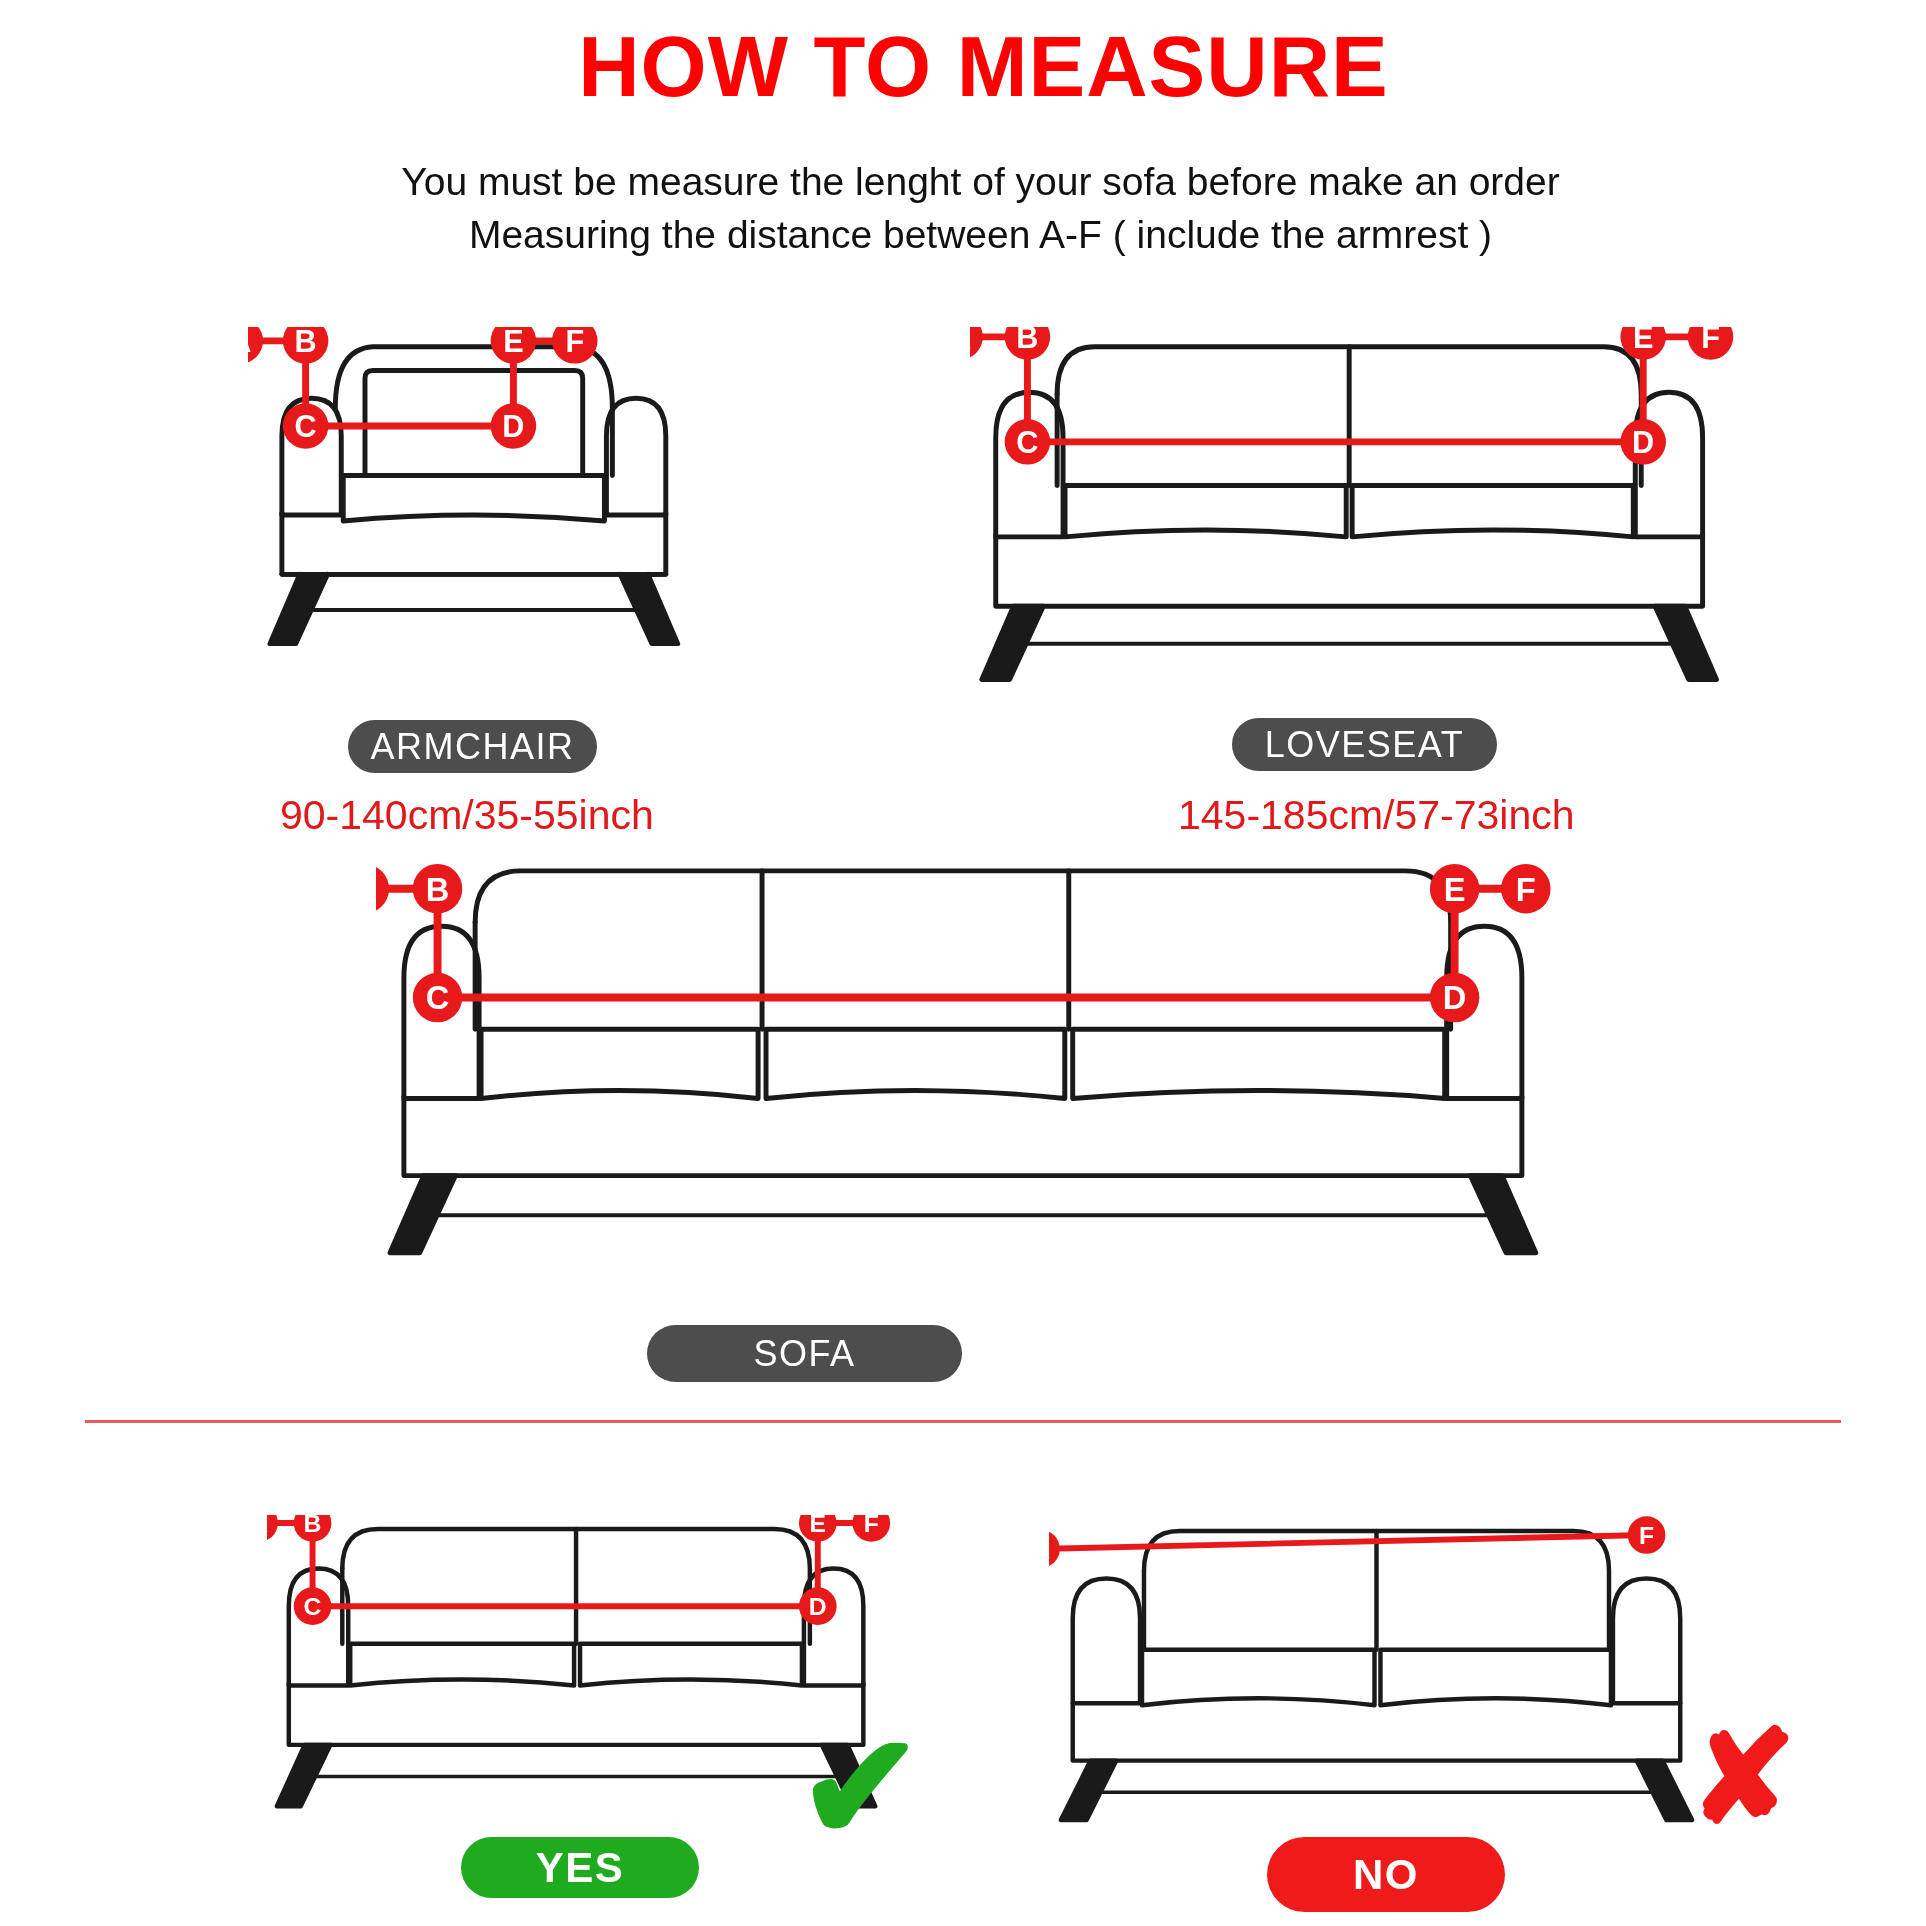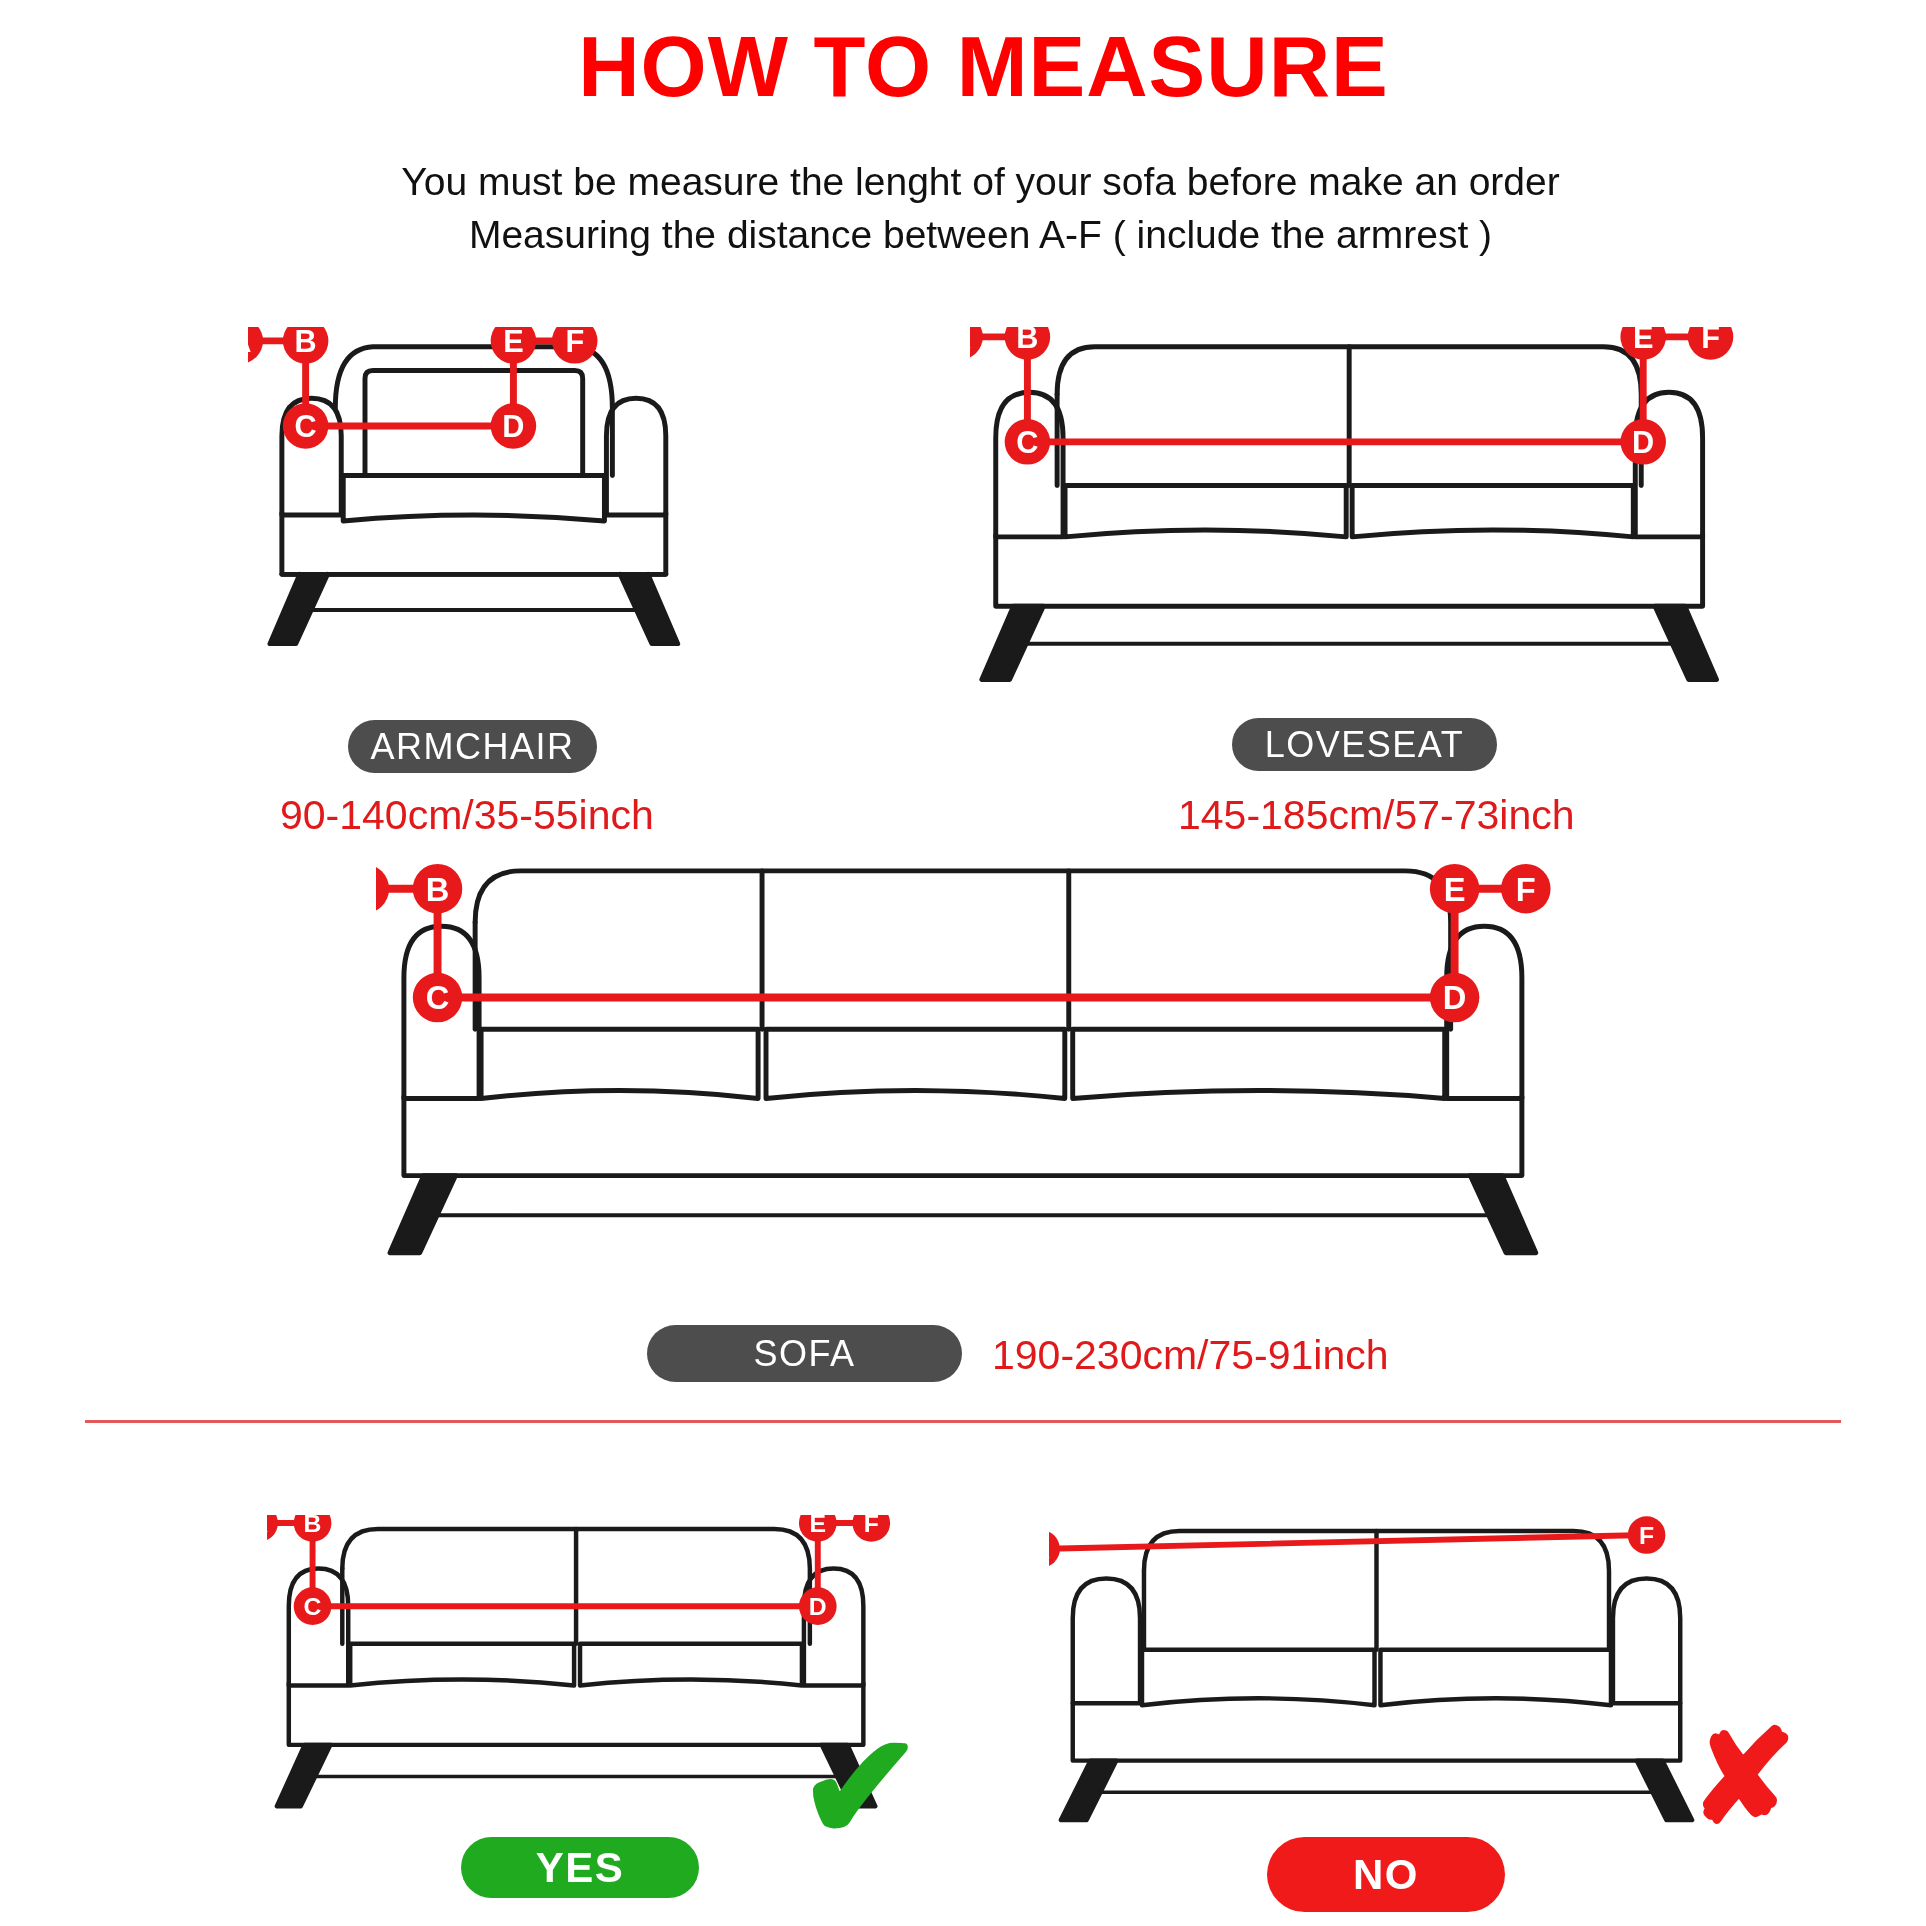--- a/index.html
+++ b/index.html
@@ -244,21 +244,20 @@
         <circle cx="1090" cy="138" r="25" fill="#e8191b"></circle>
           <text x="1090" y="150" text-anchor="middle" fill="#fff" font-size="33" font-family="Liberation Sans, sans-serif" font-weight="bold">D</text>
         <circle cx="1090" cy="28" r="25" fill="#e8191b"></circle>
           <text x="1090" y="40" text-anchor="middle" fill="#fff" font-size="33" font-family="Liberation Sans, sans-serif" font-weight="bold">E</text>
         <circle cx="1162" cy="28" r="25" fill="#e8191b"></circle>
           <text x="1162" y="40" text-anchor="middle" fill="#fff" font-size="33" font-family="Liberation Sans, sans-serif" font-weight="bold">F</text>
       </g>
     </svg>
   </div>
   <div class="pill pill-dark" style="left:647px; top:1325px; width:315px; height:57px;text-align:center;">SOFA</div>
-  <div class="dim" style="left:992px; top:1332px;">190-230cm/75-91inch</div>
 
   <div class="divider"></div>
 
   <div class="fig" style="left:267px; top:1515px;">
     <svg width="634" height="327" viewBox="0 0 640 330">
       <g fill="none" stroke="#1a1a1a" stroke-width="4.5" stroke-linejoin="round" stroke-linecap="round">
         <path d="M76 54 Q76 14 112 14 L512 14 Q548 14 548 54 L548 130"></path>
         <path d="M76 54 L76 130"></path>
         <line x1="312" y1="14" x2="312" y2="130"></line>
         <path d="M22 92 Q22 54 52 54 Q82 54 82 92 L82 172 L22 172 Z"></path>

